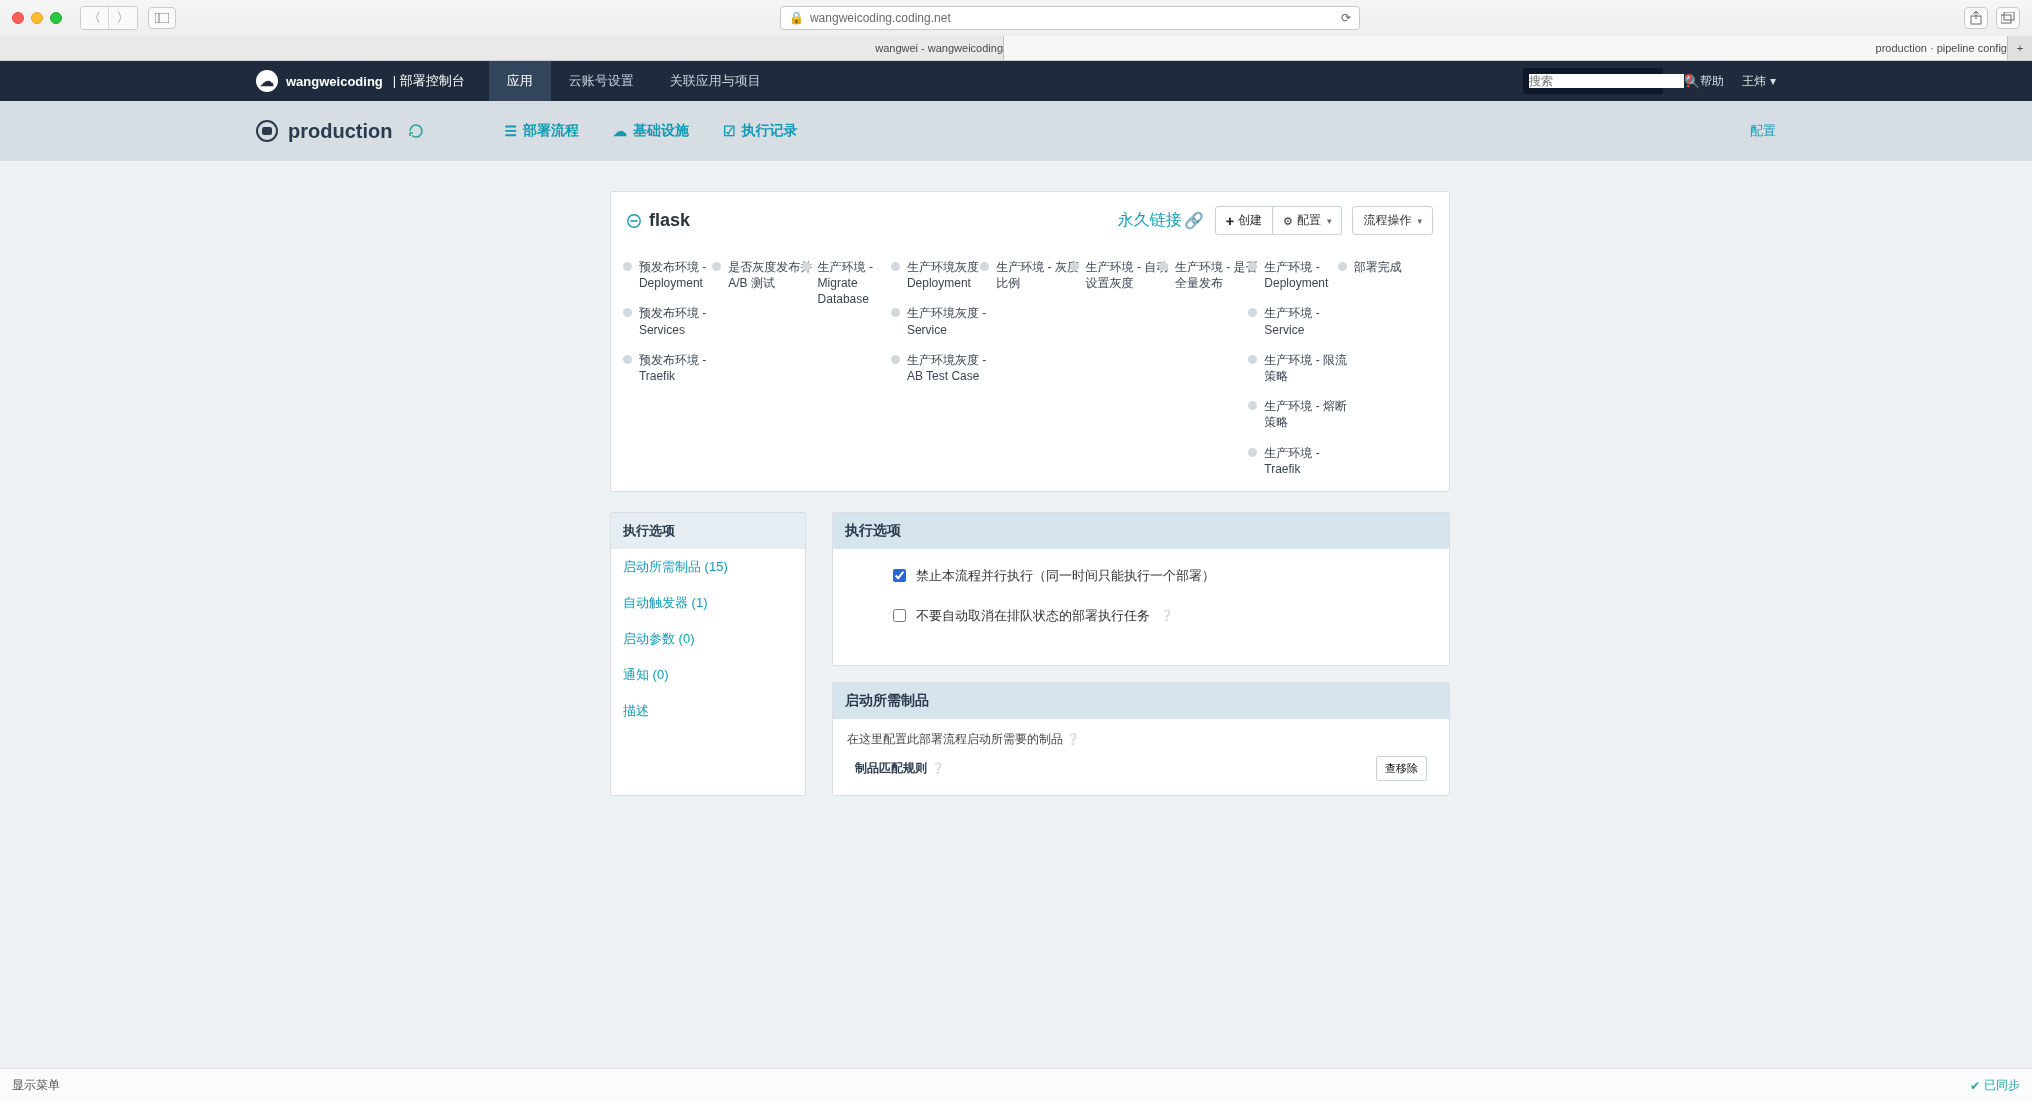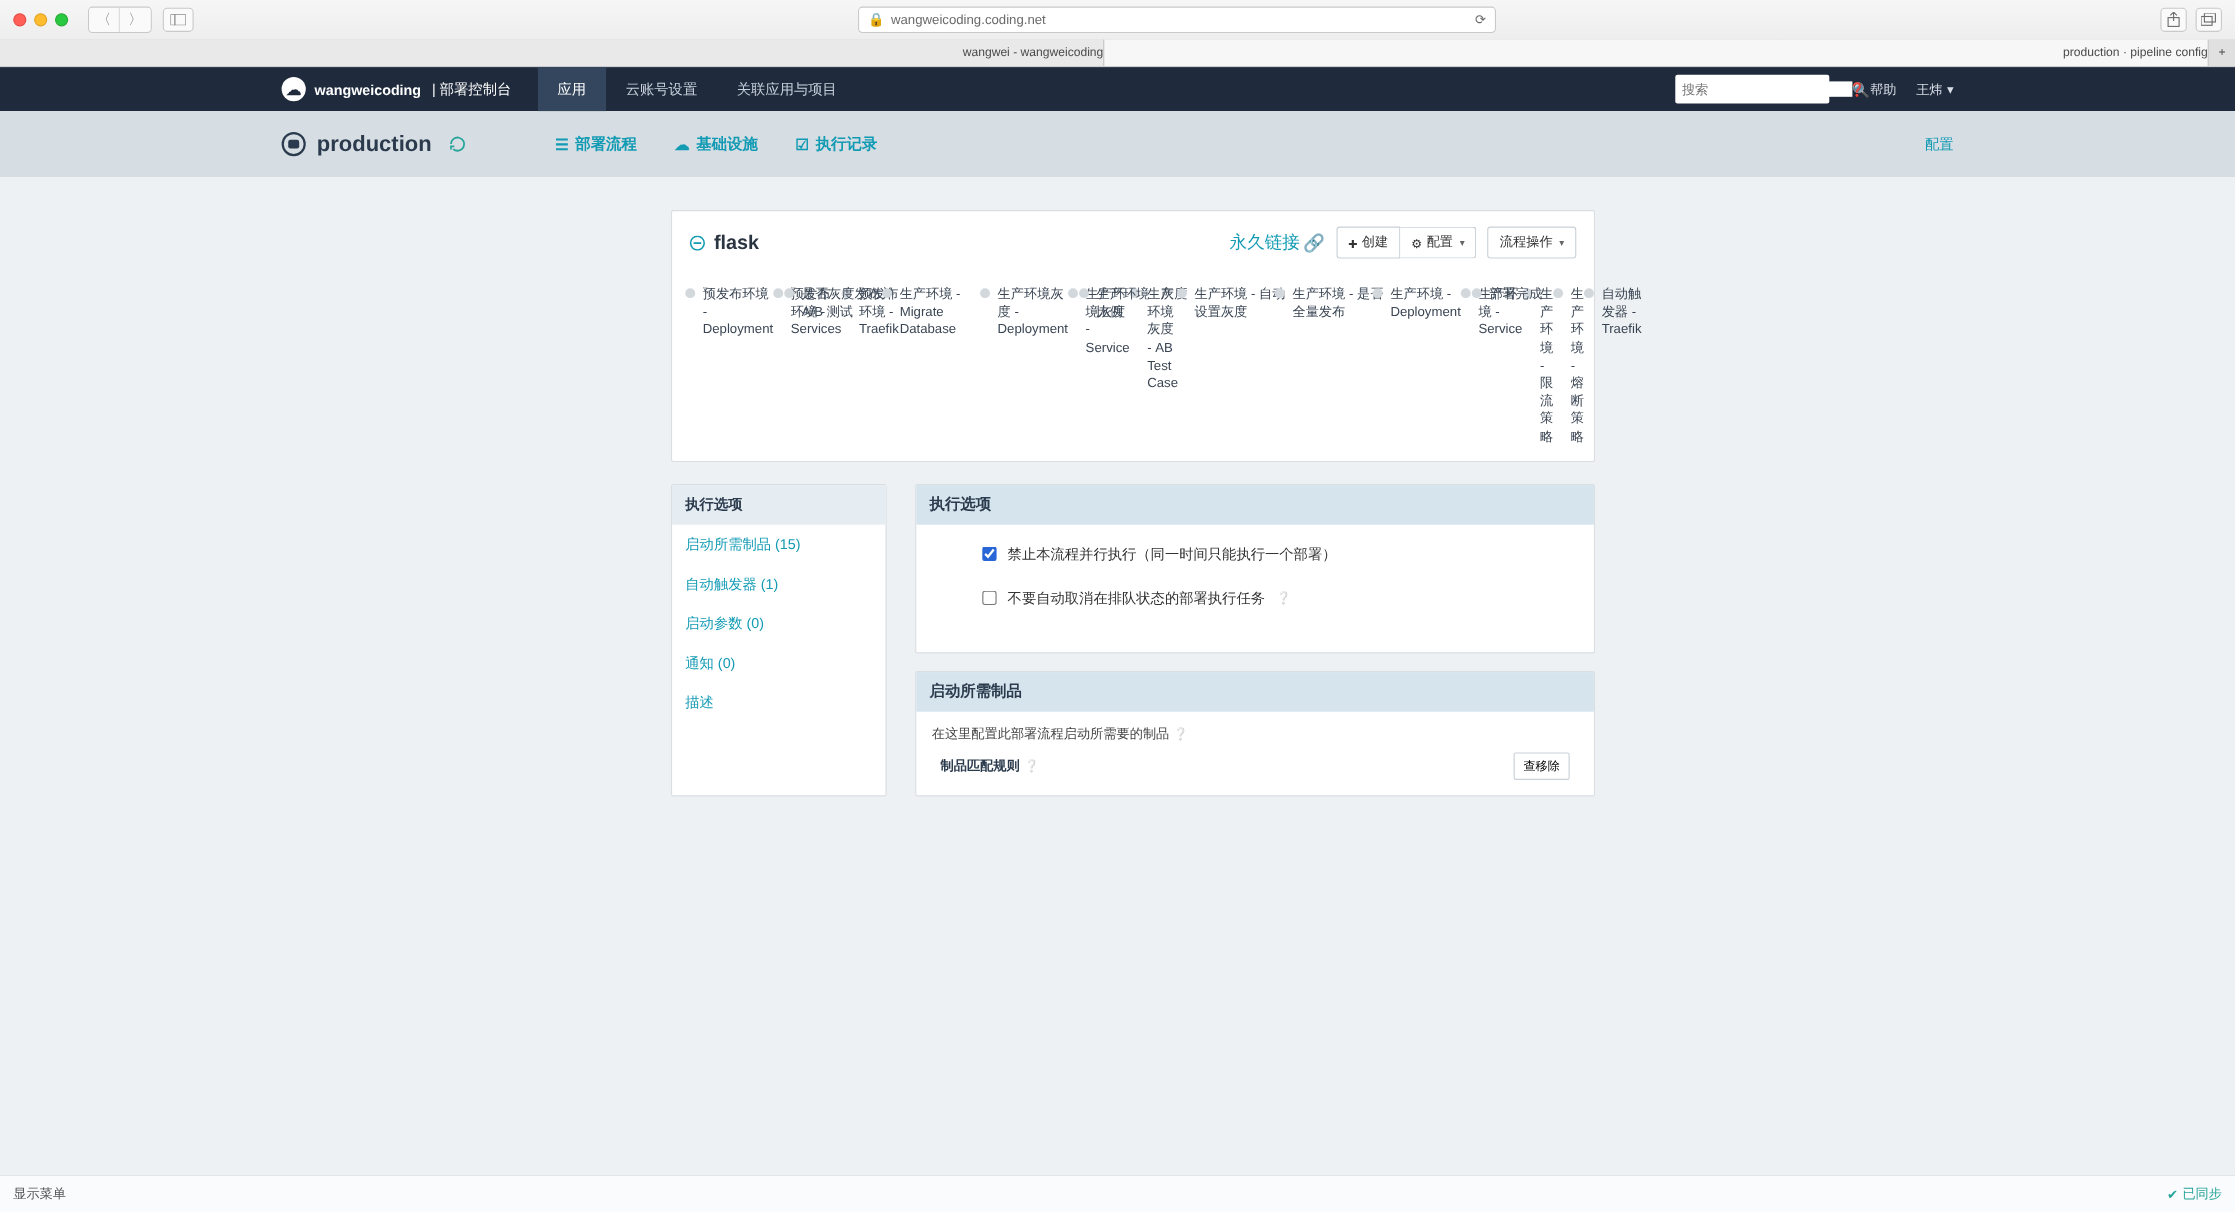--- a/index.html
+++ b/index.html
@@ -28,21 +28,21 @@
 
 
 .topnav { background: #1f2b3c; color: #fff; height: 40px; display: flex; align-items: center; padding: 0 0 0 256px; }
 .brand { display:flex; align-items:center; gap:8px; font-weight:700; font-size:13px; }
 .brand-logo { width:22px; height:22px; border-radius:50%; background:#fff; color:#1f2b3c; display:flex; align-items:center; justify-content:center; font-size:14px; }
 .brand-sub { font-weight:400; margin-left:2px; }
 .topnav-tabs { display:flex; margin-left:24px; height:100%; }
 .topnav-tab { padding: 0 18px; display:flex; align-items:center; color:#c7cfda; cursor:pointer; font-size:13px; }
 .topnav-tab.selected { background:#34465e; color:#fff; }
 .topnav-right { margin-left:auto; display:flex; align-items:center; gap:18px; padding-right:256px; }
-.search-box { background:#ffffff; height:26px; width:140px; border-radius:2px; display:flex; align-items:center; padding:0 6px; }
+.search-box { background:#0f172a; height:26px; width:140px; border-radius:2px; display:flex; align-items:center; padding:0 6px; }
 .search-box input { border:none; outline:none; flex:1; font-size:12px; color:#333; }
 .search-box .mag { color:#139bb4; }
 .help-link, .user-menu { color:#d8dee6; font-size:12px; cursor:pointer; display:flex; align-items:center; gap:4px; }
 
 
 .subheader { background:#d6dde3; height:60px; display:flex; align-items:center; padding:0 256px; }
 .app-title { display:flex; align-items:center; gap:10px; }
 .app-title-icon { width:22px; height:22px; border:2px solid #2b3b4d; border-radius:50%; display:flex; align-items:center; justify-content:center; }
 .app-title-icon::before { content:""; width:10px; height:8px; background:#2b3b4d; border-radius:2px; display:block; }
 .app-title-text { font-size:20px; font-weight:700; color:#2b3b4d; }
@@ -69,21 +69,21 @@
 .btn-sm:first-child { border-radius:3px 0 0 3px; }
 .btn-sm:last-child { border-radius:0 3px 3px 0; }
 .btn-sm.single { border-radius:3px; }
 .plus-ic::before { content:"✚"; font-size:10px; }
 .gear-ic::before { content:"⚙"; font-size:11px; }
 .caret-ic::after { content:"▾"; font-size:9px; color:#666; margin-left:2px; }
 
 
 .pipeline-body { padding: 6px 10px 14px; }
 .pipeline-grid { display:flex; gap:0; font-size:12px; color:#444; }
-.stage-col { width: 90px; display:flex; flex-direction:row; gap:14px; padding-top:4px; }
+.stage-col { width: 90px; display:flex; flex-direction:column; gap:14px; padding-top:4px; }
 .stage-col.narrow { width: 88px; }
 .node { line-height:1.35; position:relative; padding-left:2px; }
 .node-dot { width:9px; height:9px; border-radius:50%; background:#d3d8dd; display:inline-block; position:absolute; left:-14px; top:3px; }
 .node-title { color:#3a4553; }
 .add-row { display:flex; gap:20px; margin-top:16px; }
 .add-box { flex:1; border:1px dashed #c9d0d7; text-align:center; padding:8px 0; font-size:12px; color:#9aa2ab; cursor:pointer; border-radius:2px; }
 .add-box.small { flex:0 0 270px; }
 
 
 .lower { display:flex; gap:26px; }
@@ -284,21 +284,21 @@
               <div class="node"><span class="node-dot"></span><span class="node-title">生产环境 - 自动设置灰度</span></div>
             </div>
           <div class="stage-col" id="col6">
               <div class="node"><span class="node-dot"></span><span class="node-title">生产环境 - 是否全量发布</span></div>
             </div>
           <div class="stage-col" id="col7">
               <div class="node"><span class="node-dot"></span><span class="node-title">生产环境 - Deployment</span></div>
               <div class="node"><span class="node-dot"></span><span class="node-title">生产环境 - Service</span></div>
               <div class="node"><span class="node-dot"></span><span class="node-title">生产环境 - 限流策略</span></div>
               <div class="node"><span class="node-dot"></span><span class="node-title">生产环境 - 熔断策略</span></div>
-              <div class="node"><span class="node-dot"></span><span class="node-title">自动触发器 - Traefik</span></div>
+              <div class="node"><span class="node-dot"></span><span class="node-title">生产环境 - Traefik</span></div>
             </div>
           <div class="stage-col narrow">
               <div class="node"><span class="node-dot"></span><span class="node-title">部署完成</span></div>
             </div>
         </div>
       </div>
     </div>
 
     <div class="lower">
       <div class="side">

